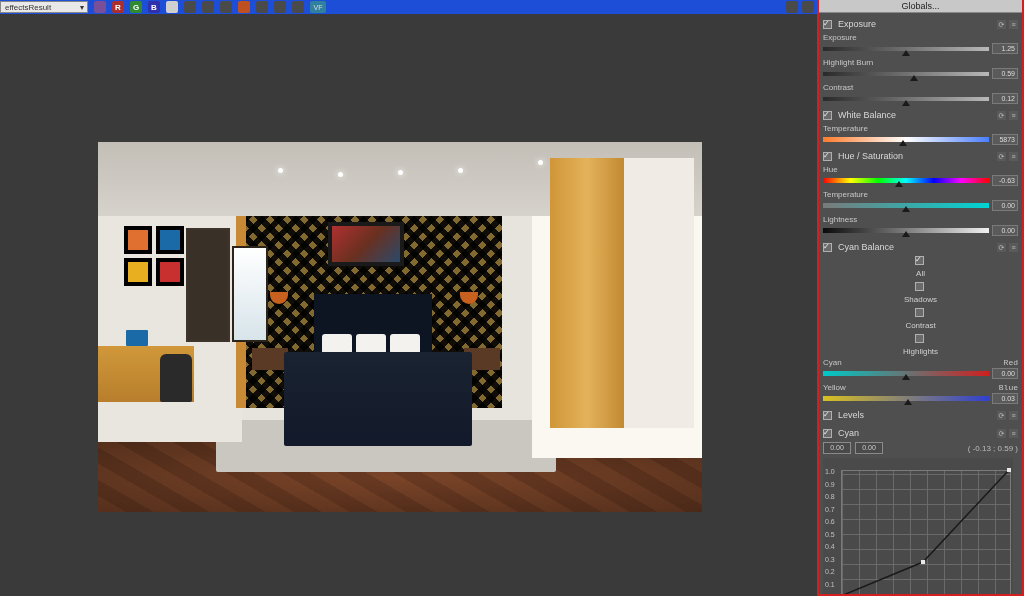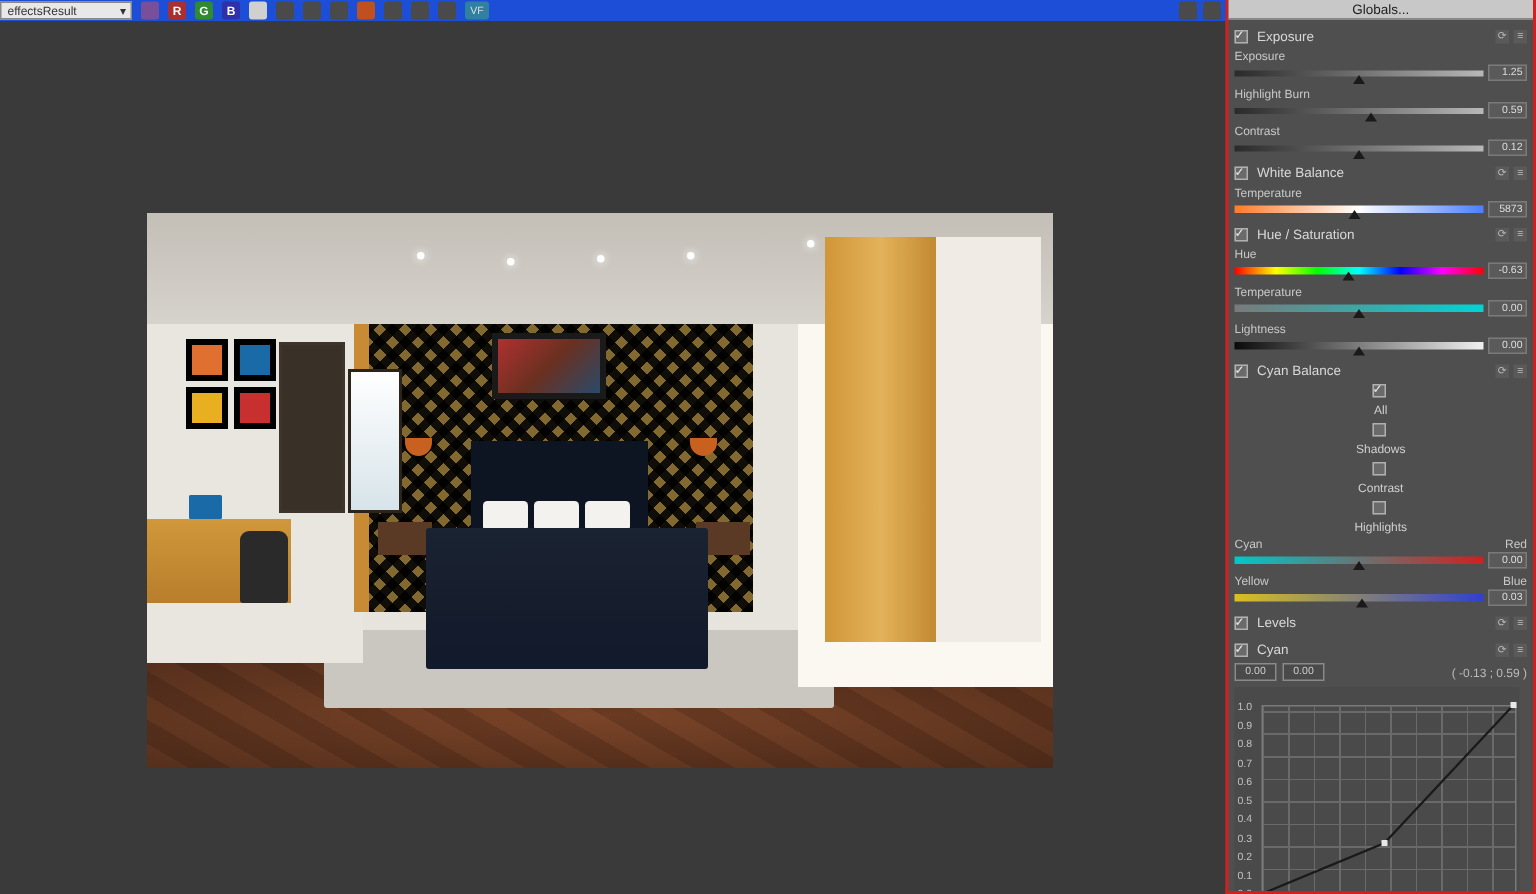--- a/index.html
+++ b/index.html
@@ -70,21 +70,21 @@
   .panel-body{ position:absolute; top:13px; left:0; right:0; bottom:0; overflow:hidden; padding:0 4px;}
 
   .section-head{ display:flex; align-items:center; height:14px; margin-top:4px; margin-bottom:2px;}
   .chk{ width:9px; height:9px; border:1px solid #b0b0b0; background:#6a6a6a; margin-right:6px; position:relative;}
   .chk.on::after{content:"✓"; font-size:8px; color:#eee; position:absolute; top:-2px; left:-1px;}
   .section-name{ font-size:9px; color:#d8d8d8; flex:1;}
   .section-ctrl{ width:9px; height:9px; background:#5a5a5a; margin-left:3px; font-size:7px; color:#bbb; text-align:center; line-height:9px;}
 
   .sliderrow{ margin-bottom:4px;}
   .sliderrow .lbls{ display:flex; font-size:8px; color:#c8c8c8; margin-bottom:1px;}
-  .sliderrow .lbls .l2{ margin-left:auto;}
+  .sliderrow .lbls .l2{ margin-left:auto;font-family:Liberation Mono, monospace;}
   .sliderrow .track-wrap{ display:flex; align-items:center; gap:3px;}
   .track{ flex:1; height:4px; background:linear-gradient(90deg,#2a2a2a,#b8b8b8); position:relative;}
   .track.temp{ background:linear-gradient(90deg,#ff7b2a,#ffffff 50%,#4a7fff); height:5px;}
   .track.hue{ background:linear-gradient(90deg,#ff0000,#ffff00,#00ff00,#00ffff,#0000ff,#ff00ff,#ff0000); height:5px;}
   .track.sat{ background:linear-gradient(90deg,#7a7a7a,#00d4d4); height:5px;}
   .track.light{ background:linear-gradient(90deg,#0a0a0a,#f0f0f0); height:5px;}
   .track.cyanred{ background:linear-gradient(90deg,#00c8c8,#cf2020); height:5px;}
   .track.maggrn{ background:linear-gradient(90deg,#b030b0,#40c040); height:5px;}
   .track.yelblu{ background:linear-gradient(90deg,#d8c020,#3040d0); height:5px;}
   .thumb{ position:absolute; top:3px; width:0; height:0; border-left:4px solid transparent;border-right:4px solid transparent;border-bottom:6px solid #1a1a1a; transform:translateX(-4px);}

